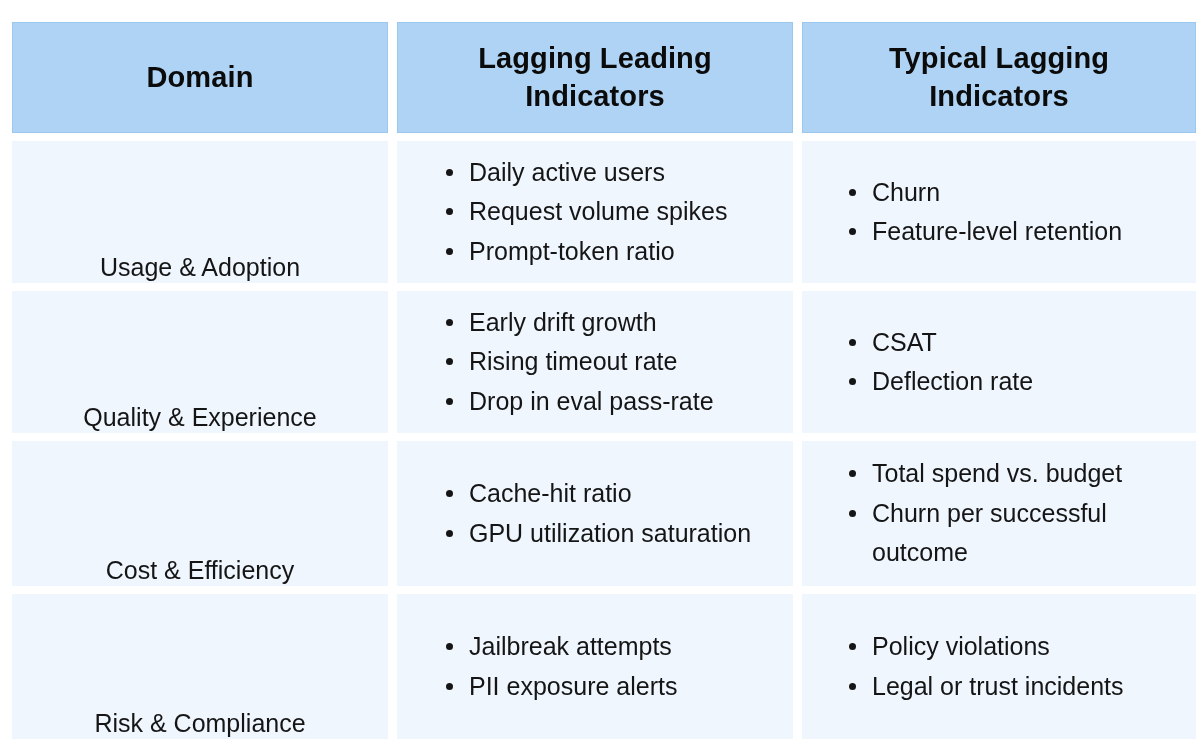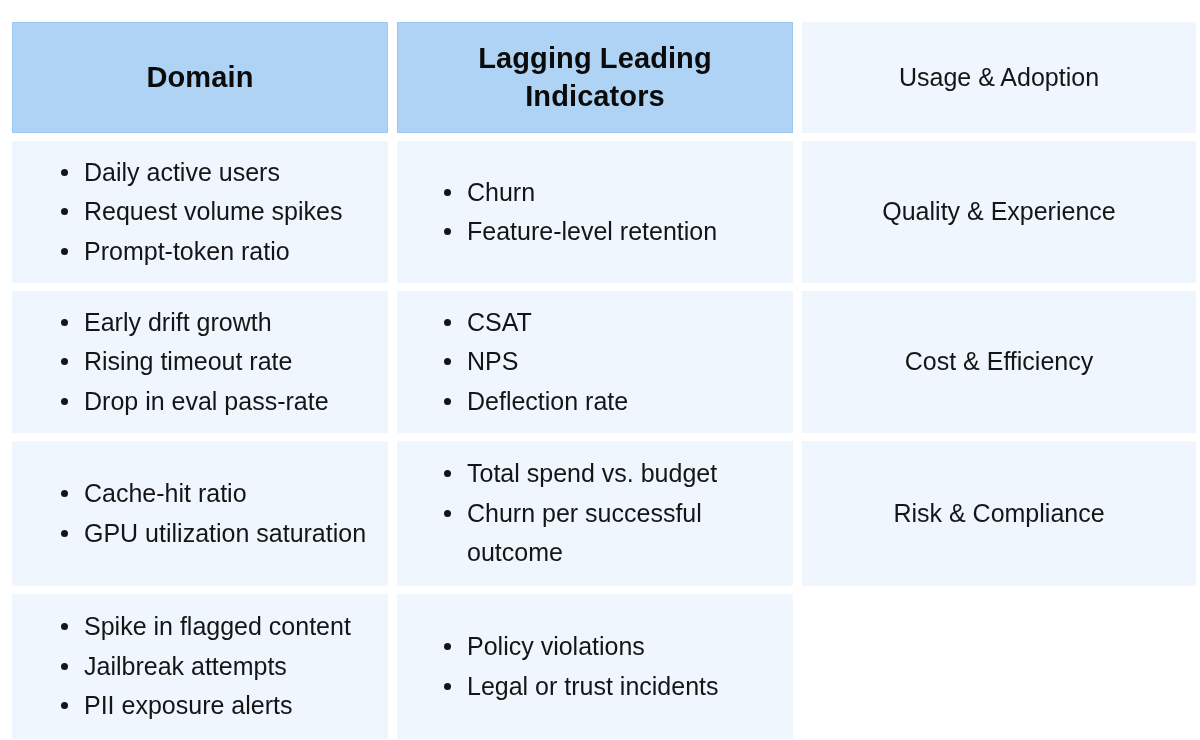--- a/index.html
+++ b/index.html
@@ -61,20 +61,21 @@
   
   .dcell {
     background: #EFF6FE;
     display: flex;
     align-items: center;
     padding: 0;
   }
   .dcell.center {
     justify-content: center;
     text-align: center;
+    align-items: flex-end;
   }
   .domain-label {
     font-size: 25px;
     line-height: 1.25;
     color: #151515;
   }
 
   ul.bullets {
     margin: 0;
     padding: 0 14px 0 46px;
@@ -108,20 +109,23 @@
 
 <div class="table-wrap">
   <div class="grid">
 
     <div class="cell hcell">
       <span class="htext">Domain</span>
     </div>
     <div class="cell hcell wide">
       <span class="htext"><span>Lagging Leading</span> <span>Indicators</span></span>
     </div>
+    <div class="cell hcell wide">
+      <span class="htext"><span>Typical Lagging</span> <span>Indicators</span></span>
+    </div>
 
     <div class="cell dcell center">
       <span class="domain-label">Usage &amp; Adoption</span>
     </div>
     <div class="cell dcell">
       <ul class="bullets">
         <li>Daily active users</li>
         <li>Request volume spikes</li>
         <li>Prompt-token ratio</li>
       </ul>
@@ -139,21 +143,20 @@
     <div class="cell dcell">
       <ul class="bullets">
         <li>Early drift growth</li>
         <li>Rising timeout rate</li>
         <li>Drop in eval pass-rate</li>
       </ul>
     </div>
     <div class="cell dcell">
       <ul class="bullets c3">
         <li>CSAT</li>
-        <li>NPS</li>
         <li>Deflection rate</li>
       </ul>
     </div>
 
     <div class="cell dcell center">
       <span class="domain-label">Cost &amp; Efficiency</span>
     </div>
     <div class="cell dcell">
       <ul class="bullets">
         <li>Cache-hit ratio</li>
@@ -165,21 +168,20 @@
         <li>Total spend vs. budget</li>
         <li>Churn per successful outcome</li>
       </ul>
     </div>
 
     <div class="cell dcell center">
       <span class="domain-label">Risk &amp; Compliance</span>
     </div>
     <div class="cell dcell">
       <ul class="bullets">
-        <li>Spike in flagged content</li>
         <li>Jailbreak attempts</li>
         <li>PII exposure alerts</li>
       </ul>
     </div>
     <div class="cell dcell">
       <ul class="bullets c3">
         <li>Policy violations</li>
         <li>Legal or trust incidents</li>
       </ul>
     </div>

